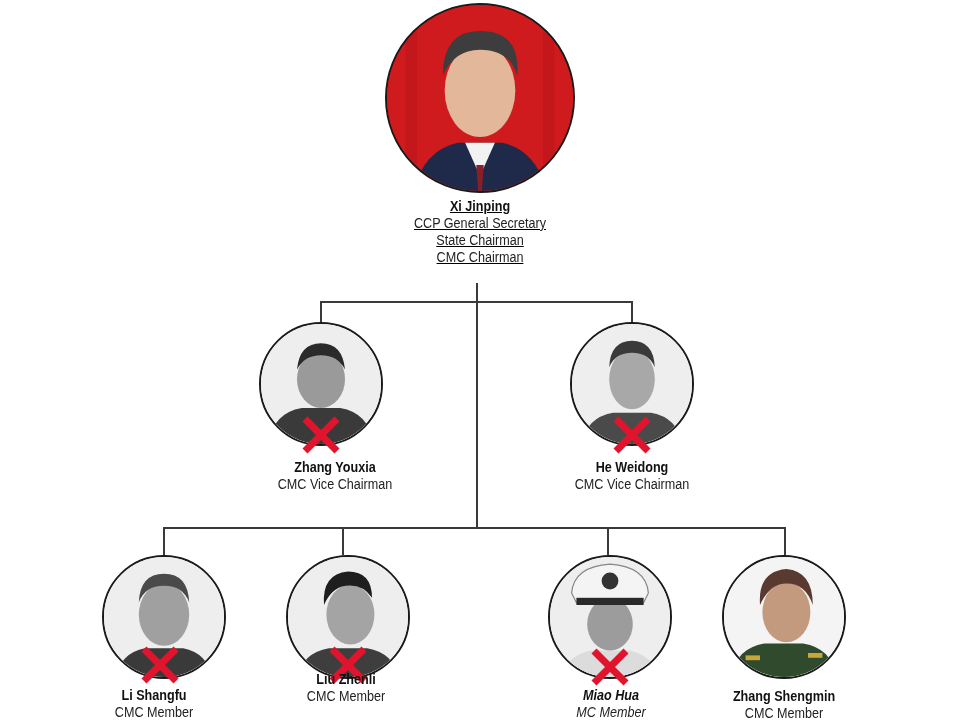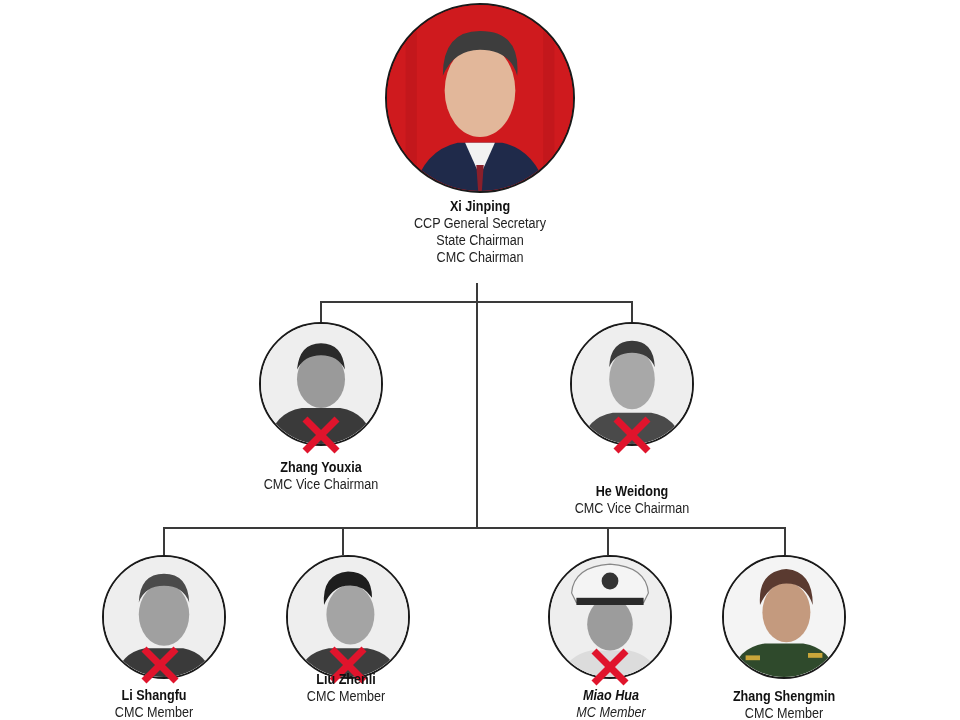--- a/index.html
+++ b/index.html
@@ -34,57 +34,57 @@
     <rect x="0" y="0" width="100" height="100" fill="#cf1a1e"></rect>
     <rect x="10" y="0" width="6" height="100" fill="#b8141a" opacity="0.5"></rect>
     <rect x="84" y="0" width="6" height="100" fill="#b8141a" opacity="0.5"></rect>
     <path d="M14 100 Q20 78 38 74 L62 74 Q80 78 86 100 Z" fill="#1f2a4a"></path>
     <path d="M42 74 L50 92 L58 74 Z" fill="#f2f2f2"></path>
     <path d="M48 86 L52 86 L51 100 L49 100 Z" fill="#8a1f2a"></path>
     <ellipse cx="50" cy="46" rx="19" ry="25" fill="#e2b79a"></ellipse>
     <path d="M30 38 Q30 14 50 14 Q72 14 70 38 Q66 24 50 24 Q36 24 30 38 Z" fill="#3d3d3d"></path>
   </svg>
 </div>
-<div class="node" style="left:480px; top:198px;">
+<div class="node" style="left:480px; top:198px;text-decoration:underline;">
   <div class="name">Xi Jinping</div>
   <div class="title">CCP General Secretary</div>
   <div class="title">State Chairman</div>
   <div class="title">CMC Chairman</div>
 </div>
 
 <div class="portrait" style="left:321px; top:322px; width:124px; height:124px;">
   <svg viewBox="0 0 100 100">
     <rect width="100" height="100" fill="#eeeeee"></rect>
     <path d="M6 100 Q10 74 34 70 L66 70 Q90 74 94 100 Z" fill="#3a3a3a"></path>
     <ellipse cx="50" cy="46" rx="20" ry="24" fill="#9a9a9a"></ellipse>
     <path d="M30 38 Q32 16 50 16 Q68 16 70 38 Q64 26 50 26 Q36 26 30 38 Z" fill="#2a2a2a"></path>
   </svg>
 </div>
 <svg class="xmark" style="left:321px; top:413px;" width="44" height="44" viewBox="0 0 44 44">
   <line x1="6" y1="6" x2="38" y2="38" stroke="#e0142c" stroke-width="7"></line>
   <line x1="38" y1="6" x2="6" y2="38" stroke="#e0142c" stroke-width="7"></line>
 </svg>
-<div class="node" style="left:321px; top:459px;">
+<div class="node" style="left:335px; top:459px;">
   <div class="name">Zhang Youxia</div>
   <div class="title">CMC Vice Chairman</div>
 </div>
 
 <div class="portrait" style="left:632px; top:322px; width:124px; height:124px;">
   <svg viewBox="0 0 100 100">
     <rect width="100" height="100" fill="#eeeeee"></rect>
     <path d="M8 100 Q12 78 34 74 L66 74 Q88 78 92 100 Z" fill="#4a4a4a"></path>
     <ellipse cx="50" cy="46" rx="19" ry="25" fill="#a8a8a8"></ellipse>
     <path d="M31 36 Q32 14 50 14 Q68 14 69 36 Q64 24 50 24 Q36 24 31 36 Z" fill="#3a3a3a"></path>
   </svg>
 </div>
 <svg class="xmark" style="left:632px; top:413px;" width="44" height="44" viewBox="0 0 44 44">
   <line x1="6" y1="6" x2="38" y2="38" stroke="#e0142c" stroke-width="7"></line>
   <line x1="38" y1="6" x2="6" y2="38" stroke="#e0142c" stroke-width="7"></line>
 </svg>
-<div class="node" style="left:632px; top:483px;text-align:center;">
+<div class="node" style="left:632px; top:459px;text-align:center;">
   <div class="name">He Weidong</div>
   <div class="title">CMC Vice Chairman</div>
 </div>
 
 <div class="portrait" style="left:164px; top:555px; width:124px; height:124px;">
   <svg viewBox="0 0 100 100">
     <rect width="100" height="100" fill="#eeeeee"></rect>
     <path d="M10 100 Q14 80 34 76 L66 76 Q86 80 90 100 Z" fill="#3a3a3a"></path>
     <ellipse cx="50" cy="48" rx="21" ry="26" fill="#a0a0a0"></ellipse>
     <path d="M29 38 Q30 14 50 14 Q70 14 71 38 Q66 24 50 24 Q34 24 29 38 Z" fill="#4a4a4a"></path>

